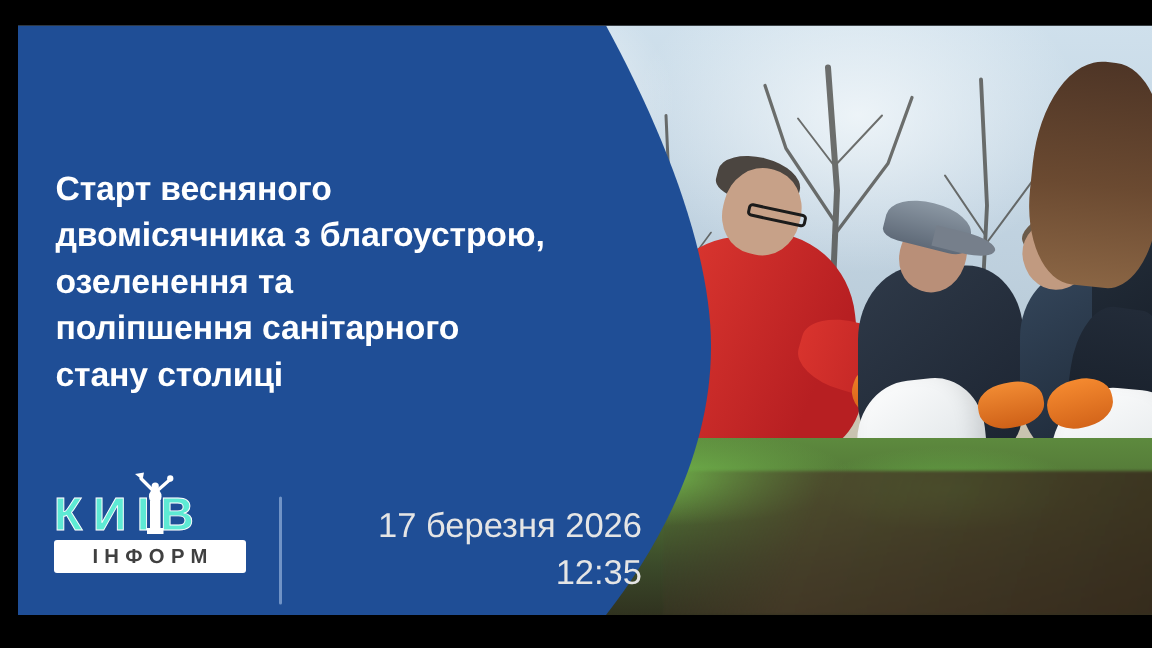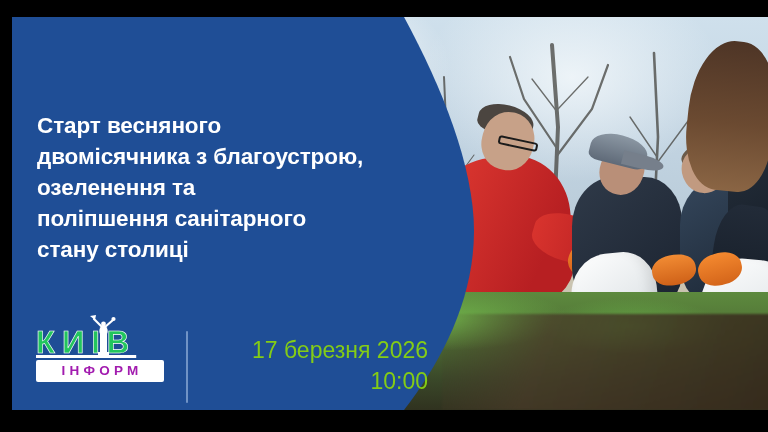--- a/index.html
+++ b/index.html
@@ -294,38 +294,37 @@
   }
   .logo-kyiv {
     position: absolute;
     left: 0; top: 6px;
     width: 128px;
     height: 30px;
     font-size: 31px;
     line-height: 30px;
     font-weight: bold;
     letter-spacing: 7px;
-    color: #22c55e;
-    text-decoration: underline;
+    color: #5eead4;
     -webkit-text-stroke: 0.6px #ffffff;
   }
   .logo-monument {
     position: absolute;
     left: 52px;
     top: -8px;
     width: 30px;
     height: 44px;
   }
   .logo-inform {
     margin-top: 2px;
     width: 128px;
     height: 22px;
     background: #ffffff;
     border-radius: 2px;
-    color: #a21caf;
+    color: #404040;
     font-size: 13.5px;
     font-weight: bold;
     letter-spacing: 4.2px;
     text-align: center;
     line-height: 22px;
     text-indent: 4px;
     box-sizing: border-box;
   }
 
   
@@ -340,21 +339,21 @@
     border-radius: 2px;
   }
 
   
   .datetime {
     position: absolute;
     left: 196px;
     top: 318px;
     width: 220px;
     text-align: right;
-    color: #84cc16;
+    color: #e5e5e5;
     font-size: 23px;
     line-height: 31px;
     font-weight: normal;
   }
   .date-line { display: block; }
   .time-line { display: block; }
 </style>
 </head>
 <body>
 
@@ -464,20 +463,20 @@
           <circle cx="25.5" cy="5" r="2.1" fill="#ffffff"></circle>
         </svg>
       </div>
       <div class="logo-inform">ІНФОРМ</div>
     </div>
 
     <div class="divider"></div>
 
     <div class="datetime">
       <span class="date-line">17 березня 2026</span>
-      <span class="time-line">10:00</span>
+      <span class="time-line">12:35</span>
     </div>
   </div>
 
   <div class="bar bar-top"></div>
   <div class="bar bar-bottom"></div>
 
 </div>
 
 </body></html>

